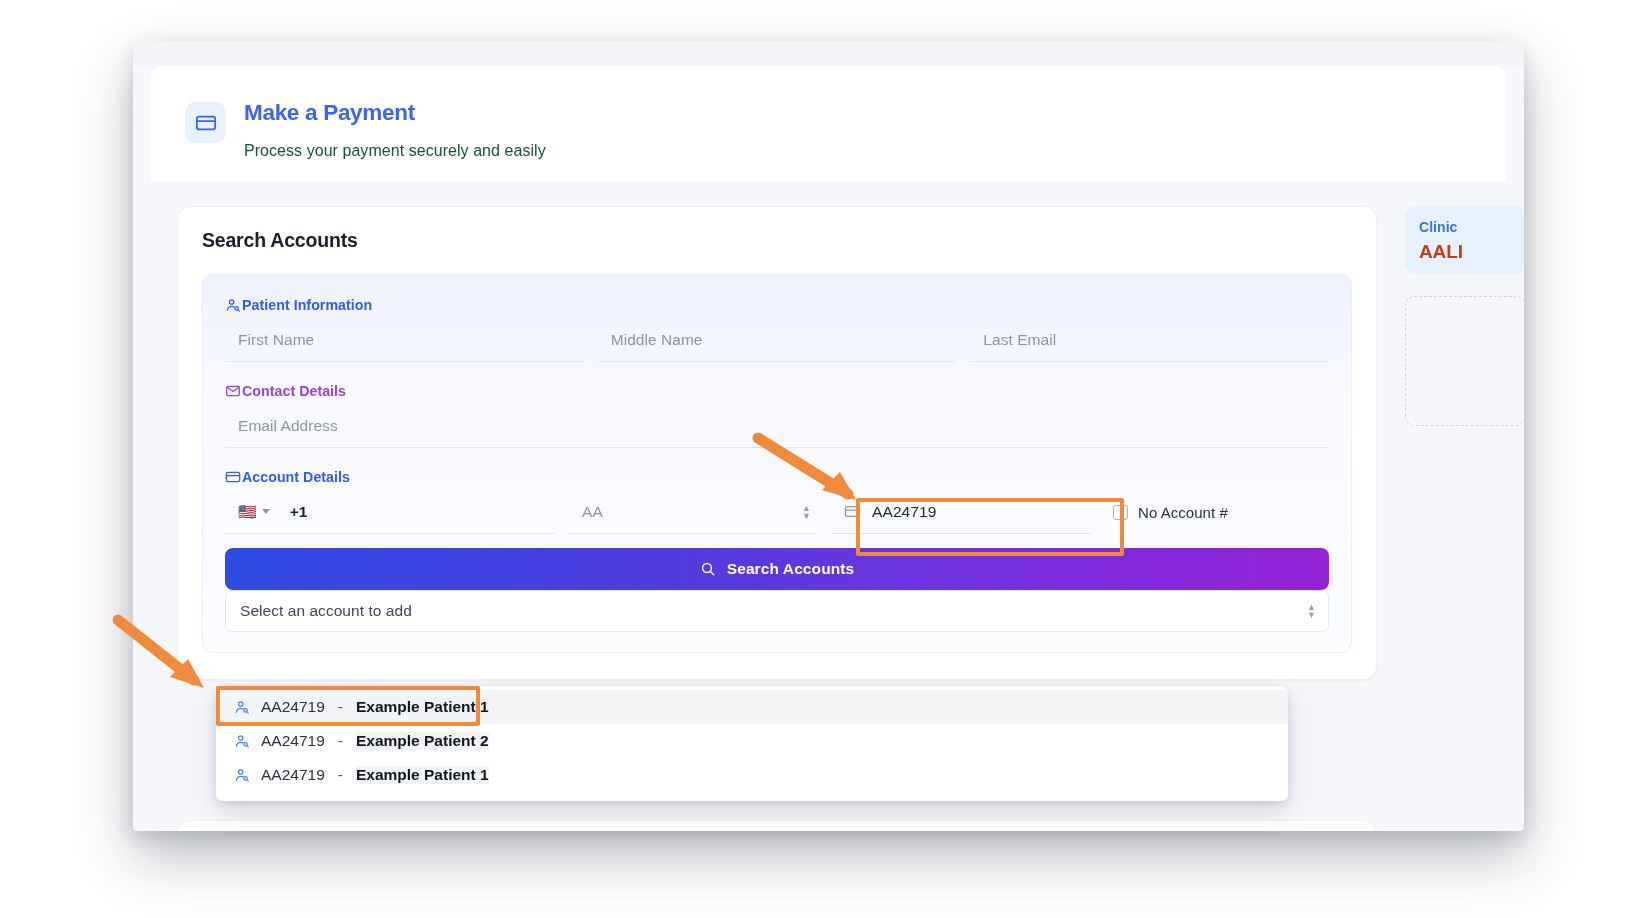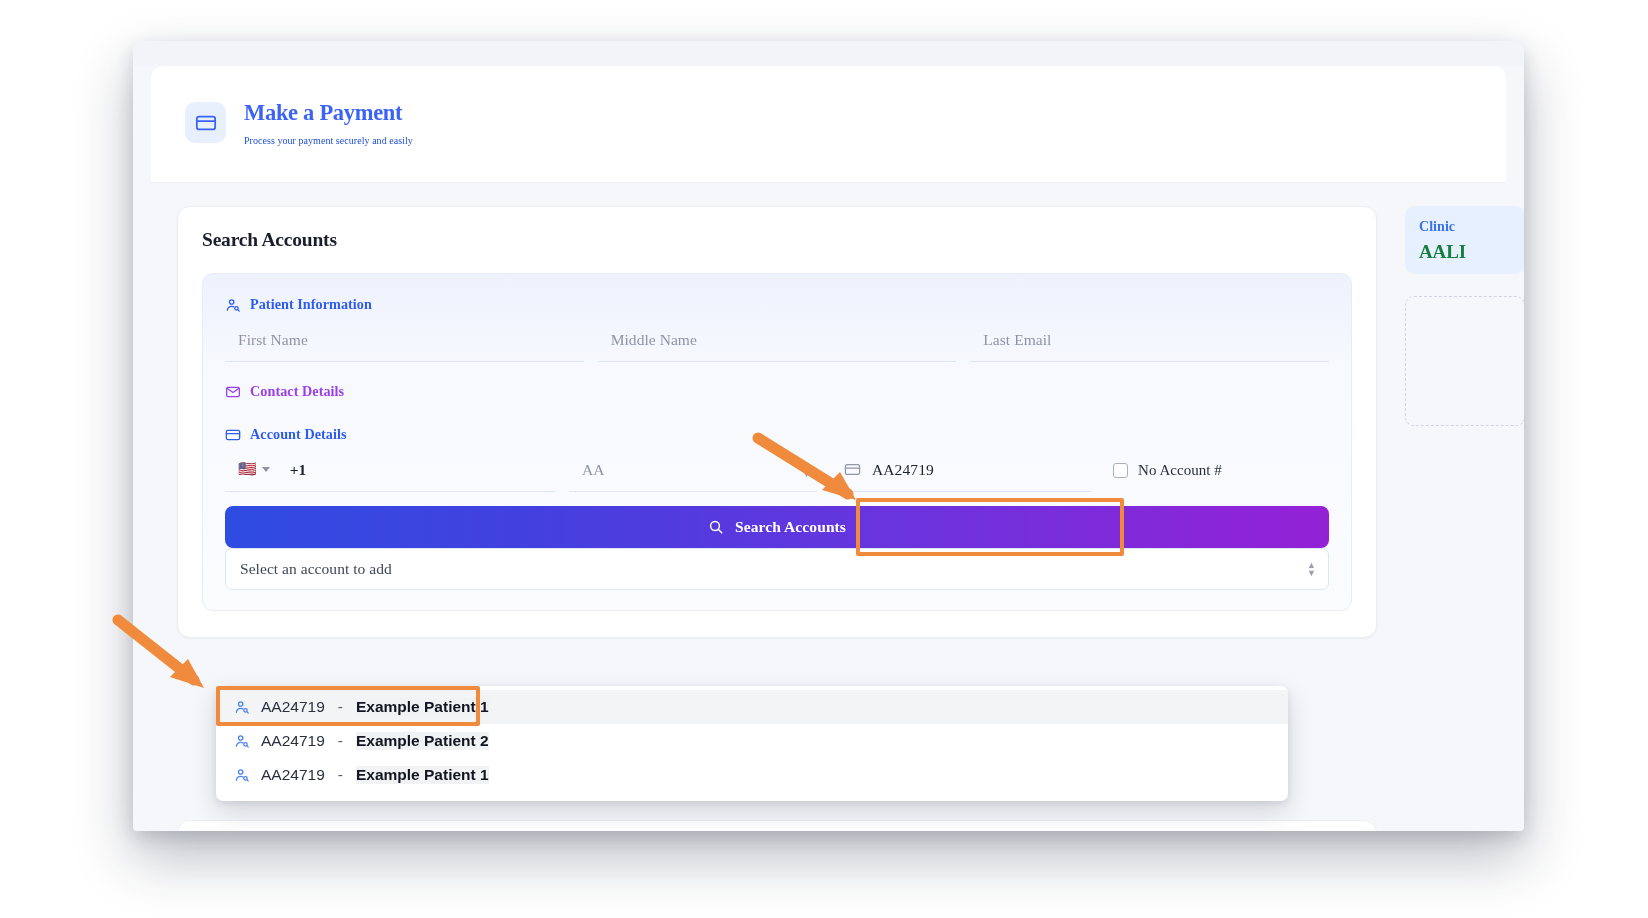--- a/index.html
+++ b/index.html
@@ -37,21 +37,20 @@
     height: 25px;
     background: #f3f4f7;
     width: 100%;
   }
 
   
   .page-body {
     position: relative;
     height: 765px;
     padding: 0 18px 0 18px;
-    font-family: Liberation Serif, serif;
   }
 
   
   .header-card {
     position: absolute;
     left: 18px;
     top: 0px;
     width: 1355px;
     height: 117px;
     background: #ffffff;
@@ -79,23 +78,23 @@
   }
 
   .page-title {
     font-size: 22.5px;
     font-weight: 700;
     letter-spacing: -0.3px;
     color: #3b63f6;
     line-height: 1.15;
   }
   .page-subtitle {
-    margin-top: 9px;
-    font-size: 10px;
-    color: #1d4ed8;
+    margin-top: 16px;
+    font-size: 16px;
+    color: #14532d;
     letter-spacing: .05px;
   }
 
   
   .search-card {
     position: absolute;
     left: 44px;
     top: 140px;
     width: 1200px;
     background: #ffffff;
@@ -117,21 +116,21 @@
   .form-panel {
     background: linear-gradient(180deg,#eef2fd 0%, #f7f9fe 28%, #fbfcfe 100%);
     border: 1px solid #e6ecfb;
     border-radius: 11px;
     padding: 22px 22px 20px 22px;
   }
 
   .group-label {
     display: flex;
     align-items: center;
-    gap: 9px;
+    gap: 1px;
     font-size: 14.2px;
     font-weight: 700;
     letter-spacing: .05px;
     margin-bottom: 5px;
   }
   .group-label.blue   { color: #2f5cf0; }
   .group-label.purple { color: #9b3fe8; }
 
   .field-row {
     display: flex;
@@ -314,21 +313,21 @@
     font-size: 14px;
     font-weight: 700;
     color: #3b72e8;
     letter-spacing: .05px;
     white-space: nowrap;
   }
   .clinic-value {
     margin-top: 6px;
     font-size: 19px;
     font-weight: 700;
-    color: #15803d;
+    color: #c2410c;
     letter-spacing: -.1px;
     white-space: nowrap;
   }
   .rail-dashed {
     margin-top: 22px;
     border: 1.6px dashed #cfd5e1;
     border-radius: 9px;
     height: 130px;
   }
 
@@ -407,20 +406,23 @@
             <span>
               <svg width="16" height="16" viewBox="0 0 24 24" fill="none" stroke="#9b3fe8" stroke-width="1.9" stroke-linecap="round" stroke-linejoin="round">
                 <rect x="2.5" y="5" width="19" height="14" rx="2"></rect>
                 <path d="M3 6.5l9 6.2 9-6.2"></path>
               </svg>
             </span>
             <span>Contact Details</span>
           </div>
 
           <div class="field-row">
+            <div class="fld" style="flex:1.3">
+              <span class="ph">Email Address</span>
+            </div>
           </div>
 
           <div class="group-label blue">
             <span>
               <svg width="16" height="16" viewBox="0 0 24 24" fill="none" stroke="#2f5cf0" stroke-width="1.9" stroke-linecap="round" stroke-linejoin="round">
                 <rect x="2" y="5" width="20" height="14" rx="2.5"></rect>
                 <line x1="2" y1="10" x2="22" y2="10"></line>
               </svg>
             </span>
             <span>Account Details</span>

